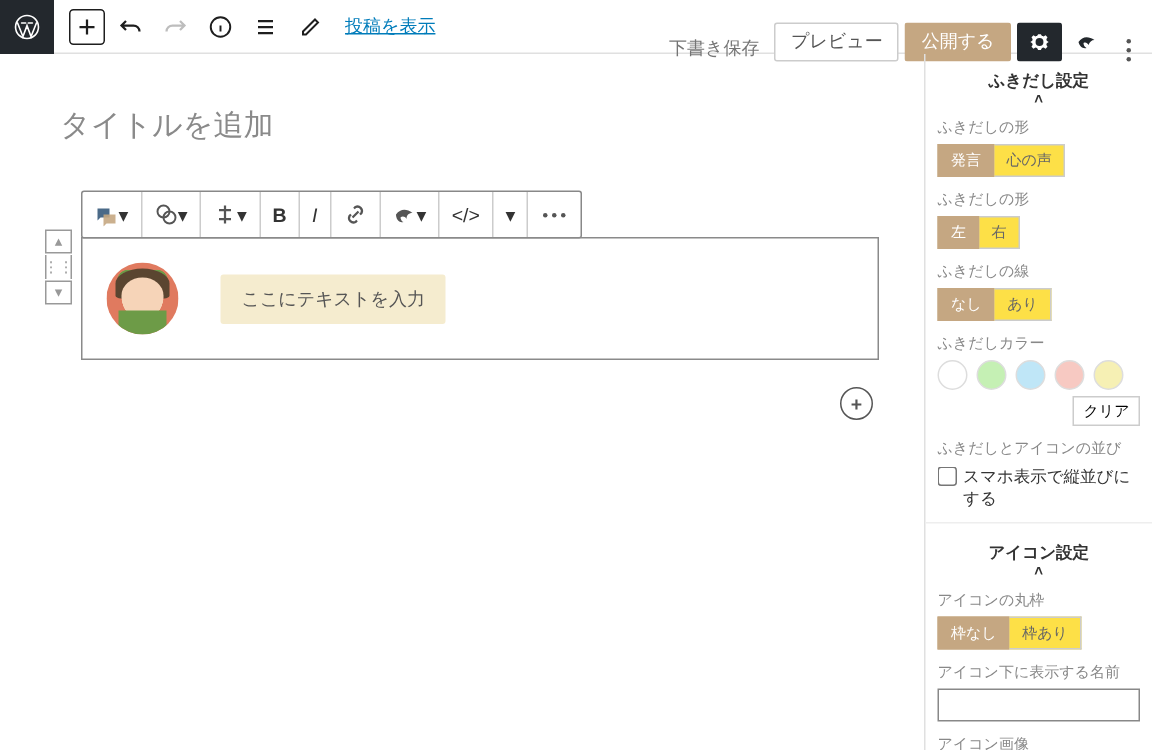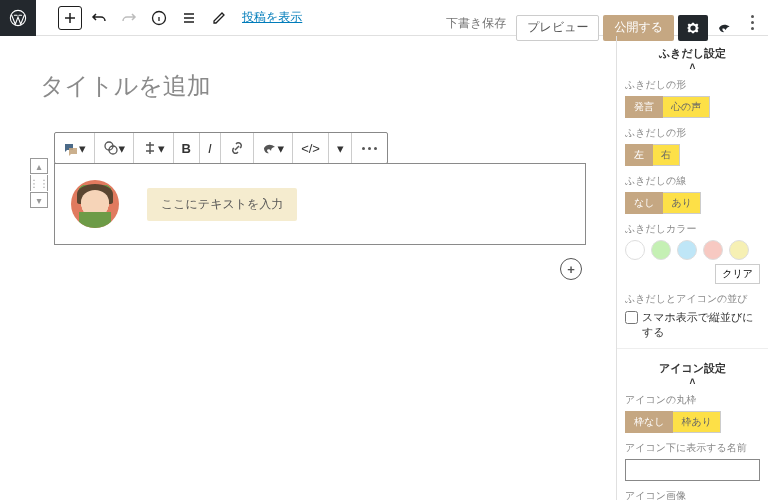--- a/index.html
+++ b/index.html
@@ -2,40 +2,40 @@
 <html><head>
 <meta charset="utf-8">
 <style>
   * { box-sizing: border-box; margin: 0; padding: 0; }
   body { font-family: -apple-system, BlinkMacSystemFont, "Segoe UI", sans-serif; font-size: 13px; color: #1e1e1e; background: #fff; width: 768px; height: 500px; overflow: hidden; display: flex; flex-direction: column; }
   
   
   .topbar { display: flex; align-items: center; height: 36px; border-bottom: 1px solid #e0e0e0; }
   .wp-logo { width: 36px; height: 36px; background: #23282d; display: flex; align-items: center; justify-content: center; color: #fff; }
   .wp-logo svg { width: 18px; height: 18px; }
-  .topbar-left { display: flex; align-items: center; gap: 4px; padding-left: 22px; }
+  .topbar-left { display: flex; align-items: center; gap: 4px; padding-left: 10px; }
   .ticon { width: 26px; height: 26px; display: inline-flex; align-items: center; justify-content: center; color: #1e1e1e; cursor: pointer; border-radius: 2px; }
   .ticon svg { width: 16px; height: 16px; }
   .ticon.plus { border: 1px solid #1e1e1e; border-radius: 3px; width:24px; height:24px;}
   .ticon.disabled { color: #bdbdbd; }
   .view-post { color: #007cba; text-decoration: underline; font-size: 12px; margin-left: 6px; }
-  .topbar-right { margin-left: auto; display: flex; align-items: flex-start; gap: 4px; padding-right: 6px; margin-top: 20px; }
+  .topbar-right { margin-left: auto; display: flex; align-items: flex-end; gap: 4px; padding-right: 6px; margin-top: 20px; }
   .draft-save { color: #757575; font-size: 12px; padding: 0 6px; }
   .btn { font-size: 12px; height: 26px; padding: 0 10px; border-radius: 2px; border: 1px solid transparent; display: inline-flex; align-items: center; cursor: pointer; }
   .btn.preview { border-color: #ccc; background: #fff; color: #555; }
   .btn.publish { background: #c5a782; color: #fff; }
   .btn.gear { background: #23282d; color: #fff; width: 30px; padding:0; justify-content:center;}
   .swallow-icon { width:22px; height:22px; }
   .kebab { width: 20px; display:flex; flex-direction:column; align-items:center; gap:3px;}
   .kebab span{width:3px;height:3px;background:#555;border-radius:50%;}
   
   
   .main { flex:1; display:flex; min-height:0;}
   .editor { flex:1; padding: 24px 30px 0 30px; position:relative; overflow:hidden;}
-  .title-ph { font-size: 24px; color: #8a8a8a; font-weight: 400; margin: 10px 0 30px 10px;}
+  .title-ph { font-size: 20px; color: #8a8a8a; font-weight: 400; margin: 10px 0 30px 10px;}
   
   .block-wrap { display:flex; gap:6px;}
   .mover { width:18px; display:flex; flex-direction:column; align-items:center; gap:1px; padding-top:26px;}
   .mover .mbtn{width:18px;height:16px;border:1px solid #999; color:#999; font-size:10px; display:flex;align-items:center;justify-content:center;}
   
   .block-area{flex:1;}
   .block-toolbar{display:flex; align-items:center; border:1px solid #888; height:32px; width:fit-content; background:#fff; border-radius:2px;}
   .bt-cell{height:100%; display:flex; align-items:center; justify-content:center; border-right:1px solid #ccc; padding:0 8px; font-size:13px; color:#333;}
   .bt-cell:last-child{border-right:0;}
   .bt-cell svg{width:16px;height:16px;}

